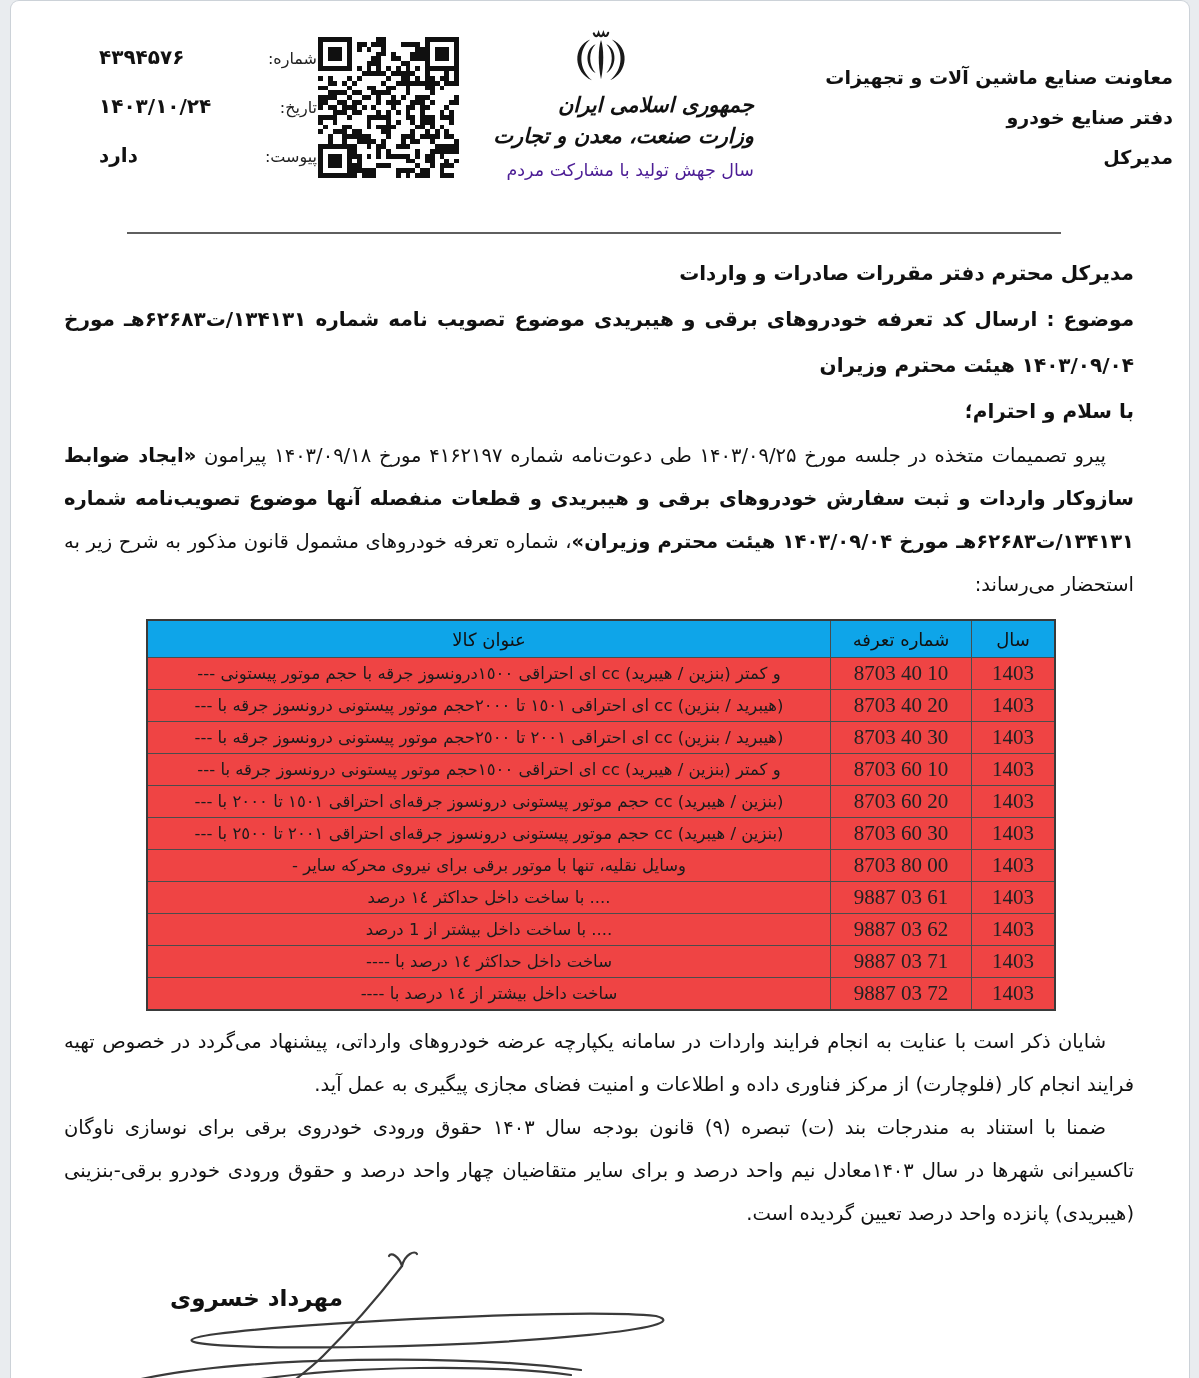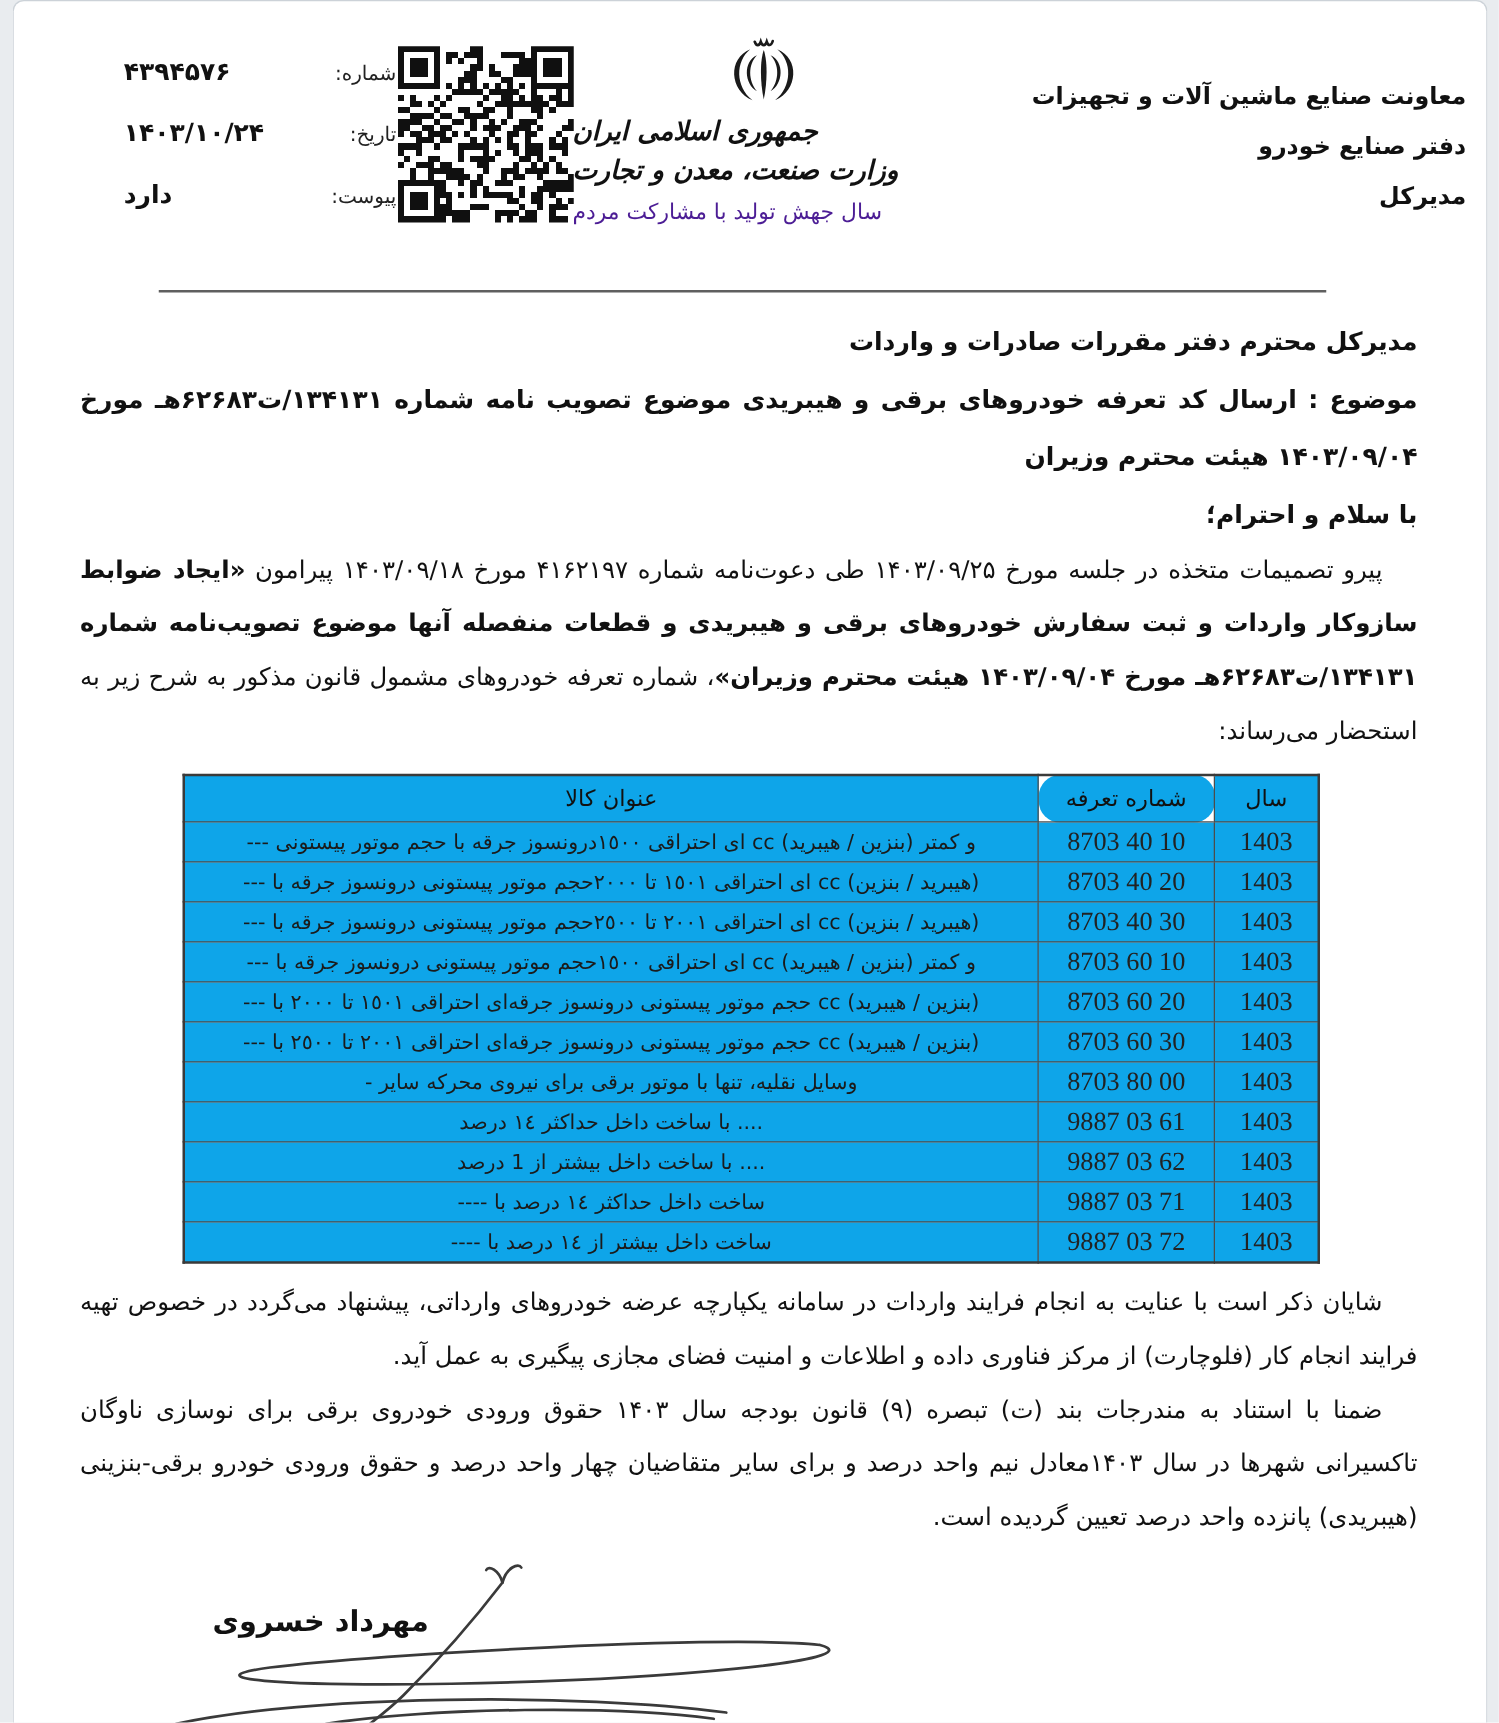--- a/index.html
+++ b/index.html
@@ -13,21 +13,21 @@
     position:absolute;left:10px;top:0;width:1178px;height:1378px;
     background:#ffffff;border:1px solid #ccd2d8;border-bottom:none;
     border-radius:9px 9px 0 0;direction:rtl;overflow:hidden;
   }
   
   .hdr-meta{position:absolute;top:44px;left:88px;width:218px;direction:rtl;}
   .meta-row{display:flex;justify-content:space-between;align-items:baseline;height:49px;}
   .meta-label{font-size:16px;color:#222;}
   .meta-value{font-weight:bold;font-size:20px;letter-spacing:1px;}
   .qr{position:absolute;left:307px;top:36px;width:141px;height:141px;background:#fff;}
-  .hdr-center{position:absolute;top:26px;left:447px;width:306px;text-align:left;}
+  .hdr-center{position:absolute;top:26px;left:437px;width:306px;text-align:right;}
   .emblem{display:block;margin:0 auto;}
   .calligraphy{
     font-family:"DejaVu Serif","Liberation Serif",serif;
     font-style:italic;font-weight:bold;font-size:21px;line-height:31px;
     letter-spacing:-1px;
   }
   .slogan{font-size:17.5px;margin-top:9px;color:#4c1d95;}
   .hdr-unit{position:absolute;top:56px;right:16px;width:372px;text-align:right;
     font-weight:bold;font-size:19px;line-height:40px;}
   .divider{position:absolute;top:231px;right:128px;width:934px;border-top:2px solid #5f5f5f;}
@@ -40,23 +40,23 @@
   .para .bold{font-weight:bold;}
   
   .tariff-table{
     border-collapse:collapse;width:910px;margin:13px 78px 9px auto;
     border:2px solid #3a3a3a;direction:rtl;
   }
   .tariff-table th,.tariff-table td{
     border:1.5px solid #4c4c4c;text-align:center;vertical-align:middle;padding:0 6px;
   }
   .tariff-table th{height:36px;background:#0ea5e9;font-weight:normal;font-size:18px;}
-  .tariff-table td{height:31px;background:#0ea5e9;}
+  .tariff-table td{height:31px;background:#ef4444;}
   .col-year{width:70px;}
-  .col-code{width:128px;border-radius:17px;}
+  .col-code{width:128px;}
   .cell-title{font-size:16.5px;color:#1b1b1b;}
   .cell-code,.cell-year{
     font-family:"Liberation Serif","DejaVu Serif",serif;
     font-size:21px;color:#222;direction:ltr;white-space:nowrap;
   }
   
   .sig-name{position:absolute;left:100px;top:1284px;width:232px;text-align:right;
     font-weight:bold;font-size:23px;}
   .sig-scribble{position:absolute;left:50px;top:1243px;}
 </style>

